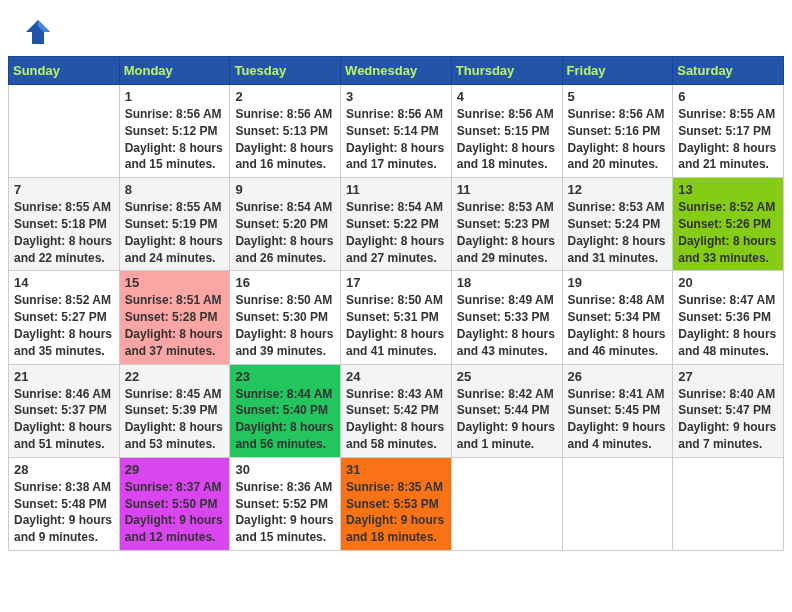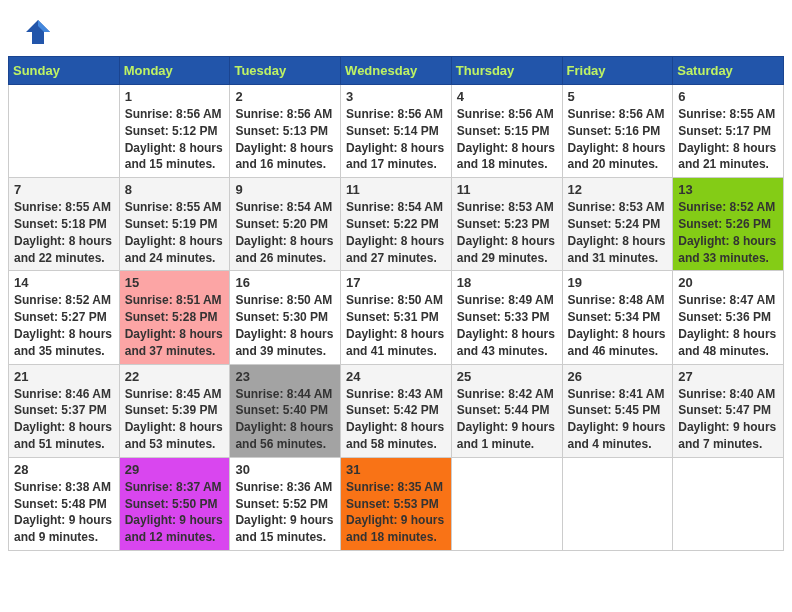--- a/index.html
+++ b/index.html
@@ -218,21 +218,21 @@
       </tr>
       <tr>
         <td style="background: rgb(244, 244, 244);">
           <span class="day-num">21</span>
           <div class="day-info">Sunrise: 8:46 AM<br>Sunset: 5:37 PM<br>Daylight: 8 hours<br>and 51 minutes.</div>
         </td>
         <td style="background: rgb(244, 244, 244);">
           <span class="day-num">22</span>
           <div class="day-info">Sunrise: 8:45 AM<br>Sunset: 5:39 PM<br>Daylight: 8 hours<br>and 53 minutes.</div>
         </td>
-        <td style="background: #a3a3a3; margin-top: 36px;">
+        <td style="background: #22c55e; margin-top: 36px;">
           <span class="day-num">23</span>
           <div class="day-info">Sunrise: 8:44 AM<br>Sunset: 5:40 PM<br>Daylight: 8 hours<br>and 56 minutes.</div>
         </td>
         <td style="background: rgb(244, 244, 244);">
           <span class="day-num">24</span>
           <div class="day-info">Sunrise: 8:43 AM<br>Sunset: 5:42 PM<br>Daylight: 8 hours<br>and 58 minutes.</div>
         </td>
         <td style="background: rgb(244, 244, 244);">
           <span class="day-num">25</span>
           <div class="day-info">Sunrise: 8:42 AM<br>Sunset: 5:44 PM<br>Daylight: 9 hours<br>and 1 minute.</div>

